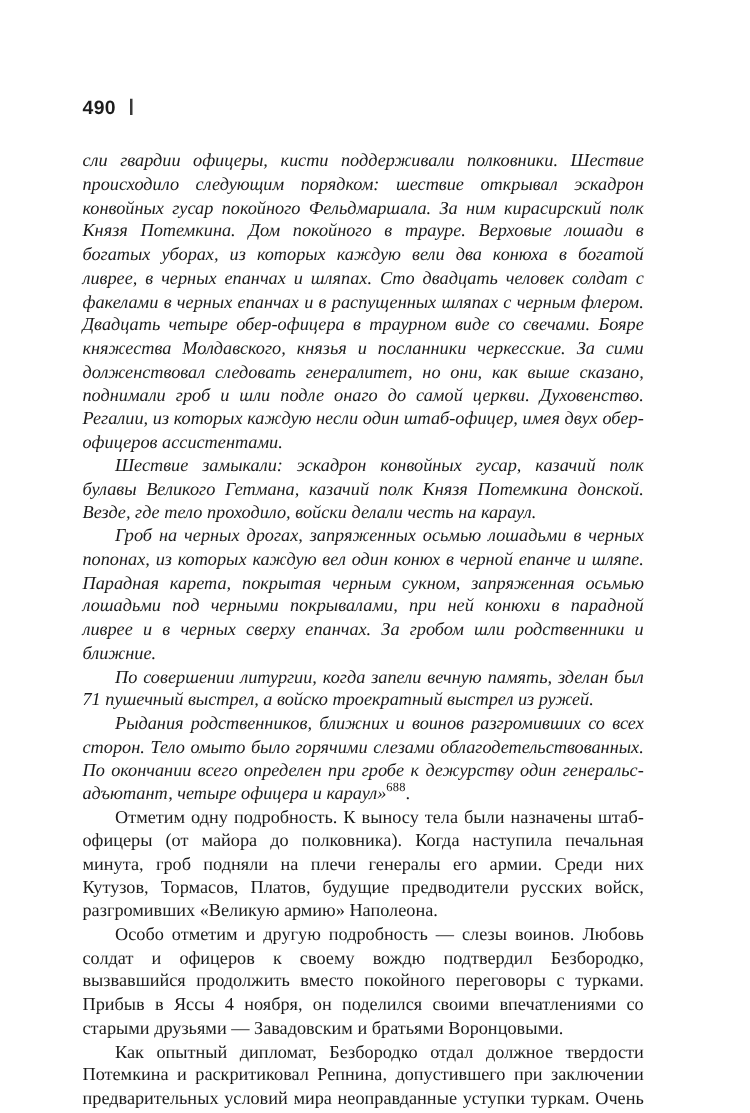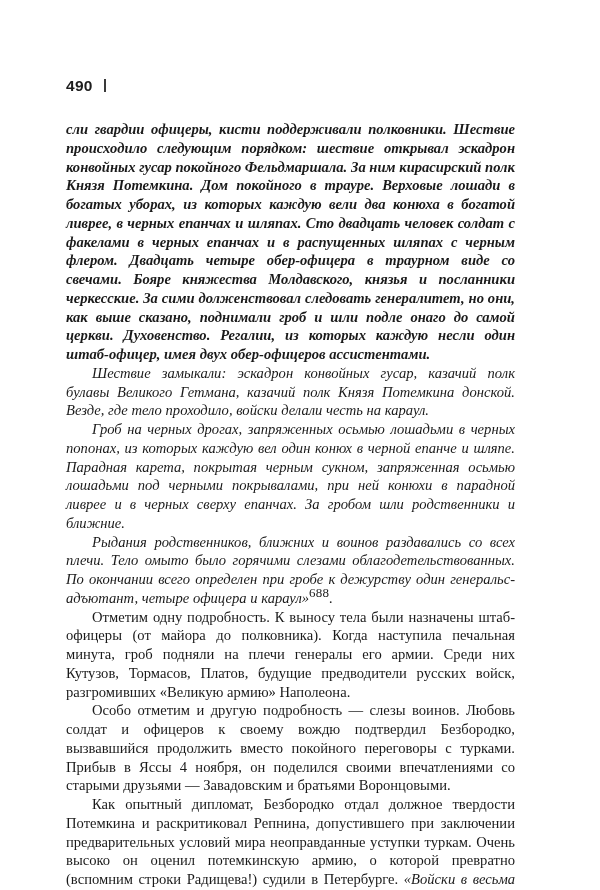--- a/index.html
+++ b/index.html
@@ -74,30 +74,29 @@
     padding: 0;
     font-size: 14.6px;
     line-height: 18.75px;
     text-align: justify;
     text-indent: 26px;
     hyphens: manual;
     word-spacing: 0px;
   }
   p.para.cont {
     text-indent: 0;
-    font-weight: bold;
   }
   p.ital {
     font-style: italic;
   }
   .ital-run {
     font-style: italic;
   }
   sup.fn {
-    font-size: 13px;
+    font-size: 10px;
     font-style: normal;
     vertical-align: super;
     line-height: 0;
     letter-spacing: 0.2px;
   }
 </style>
 </head>
 <body>
 
 <div class="page">
@@ -108,22 +107,23 @@
   </div>
 
   <div class="textblock">
 
     <p class="para cont ital">сли гвардии офицеры, кисти поддерживали полковники. Шествие происходило следующим порядком: шествие открывал эскадрон конвойных гусар покойного Фельдмаршала. За ним кирасирский полк Князя Потемкина. Дом покойного в трауре. Верховые лошади в богатых уборах, из которых каждую вели два конюха в богатой ливрее, в черных епанчах и шляпах. Сто двадцать человек солдат с факелами в черных епанчах и в распущенных шляпах с черным флером. Двадцать четыре обер-офицера в траурном виде со свечами. Бояре княжества Молдавского, князья и посланники черкесские. За сими долженствовал следовать генералитет, но они, как выше сказано, поднимали гроб и шли подле онаго до самой церкви. Духовенство. Регалии, из которых каждую несли один штаб-офицер, имея двух обер-офицеров ассистентами.</p>
 
     <p class="para ital">Шествие замыкали: эскадрон конвойных гусар, казачий полк булавы Великого Гетмана, казачий полк Князя Потемкина донской. Везде, где тело проходило, войски делали честь на караул.</p>
 
     <p class="para ital">Гроб на черных дрогах, запряженных осьмью лошадьми в черных попонах, из которых каждую вел один конюх в черной епанче и шляпе. Парадная карета, покрытая черным сукном, запряженная осьмью лошадьми под черными покрывалами, при ней конюхи в парадной ливрее и в черных сверху епанчах. За гробом шли родственники и ближние.</p>
 
+    <p class="para ital">По совершении литургии, когда запели вечную память, зделан был 71 пушечный выстрел, а войско троекратный выстрел из ружей.</p>
 
-    <p class="para ital"><span>Рыдания родственников, ближних и воинов раздавались со всех плечи. Тело омыто было горячими слезами облагодетельствованных. По окончании всего определен при гробе к дежурству один генеральс-адъютант, четыре офицера и караул»</span><sup class="fn">688</sup><span>.</span></p>
+    <p class="para ital"><span>Рыдания родственников, ближних и воинов разгромивших со всех сторон. Тело омыто было горячими слезами облагодетельствованных. По окончании всего определен при гробе к дежурству один генеральс-адъютант, четыре офицера и караул»</span><sup class="fn">688</sup><span>.</span></p>
 
     <p class="para">Отметим одну подробность. К выносу тела были назначены штаб-офицеры (от майора до полковника). Когда наступила печальная минута, гроб подняли на плечи генералы его армии. Среди них Кутузов, Тормасов, Платов, будущие предводители русских войск, разгромивших «Великую армию» Наполеона.</p>
 
     <p class="para">Особо отметим и другую подробность — слезы воинов. Любовь солдат и офицеров к своему вождю подтвердил Безбородко, вызвавшийся продолжить вместо покойного переговоры с турками. Прибыв в Яссы 4 ноября, он поделился своими впечатлениями со старыми друзьями — Завадовским и братьями Воронцовыми.</p>
 
     <p class="para"><span>Как опытный дипломат, Безбородко отдал должное твердости Потемкина и раскритиковал Репнина, допустившего при заключении предварительных условий мира неоправданные уступки туркам. Очень высоко он оценил потемкинскую армию, о которой превратно (вспомним строки Радищева!) судили в Петербурге. </span><span class="ital-run">«Войски в весьма хорошем состоянии. Отнюдь не изнурены, не босые и не нагие,</span></p>
 
   </div>
 
 </div>

